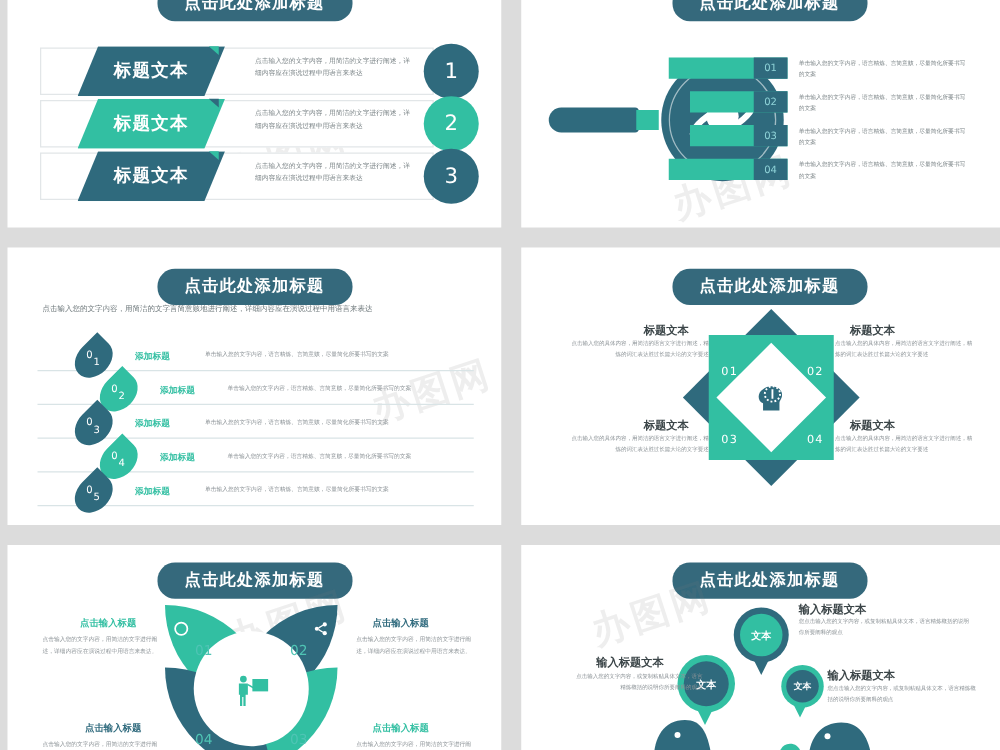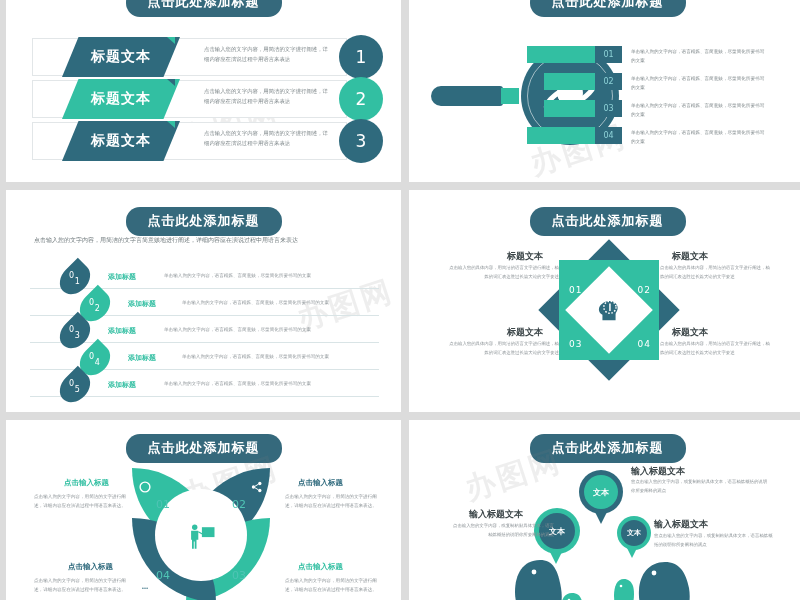--- a/index.html
+++ b/index.html
@@ -9,20 +9,21 @@
     font-family:"DejaVu Sans","Liberation Sans",sans-serif;
   }
   .sheet{
     position:absolute;inset:0;
     display:grid;
     grid-template-columns:395px 397px;
     grid-template-rows:182px 222px 188px;
     column-gap:8px;row-gap:8px;
     padding:0 0 0 6px;
     box-sizing:border-box;
+    gap:16px;
   }
   .panel{position:relative;background:#ffffff;overflow:hidden;}
 
   
   .pill{
     position:absolute;left:50%;transform:translateX(-50%);
     background:#35697c;color:#fff;border-radius:14px;
     font-size:13px;font-weight:bold;letter-spacing:1px;
     padding:5px 22px 6px;white-space:nowrap;
   }

